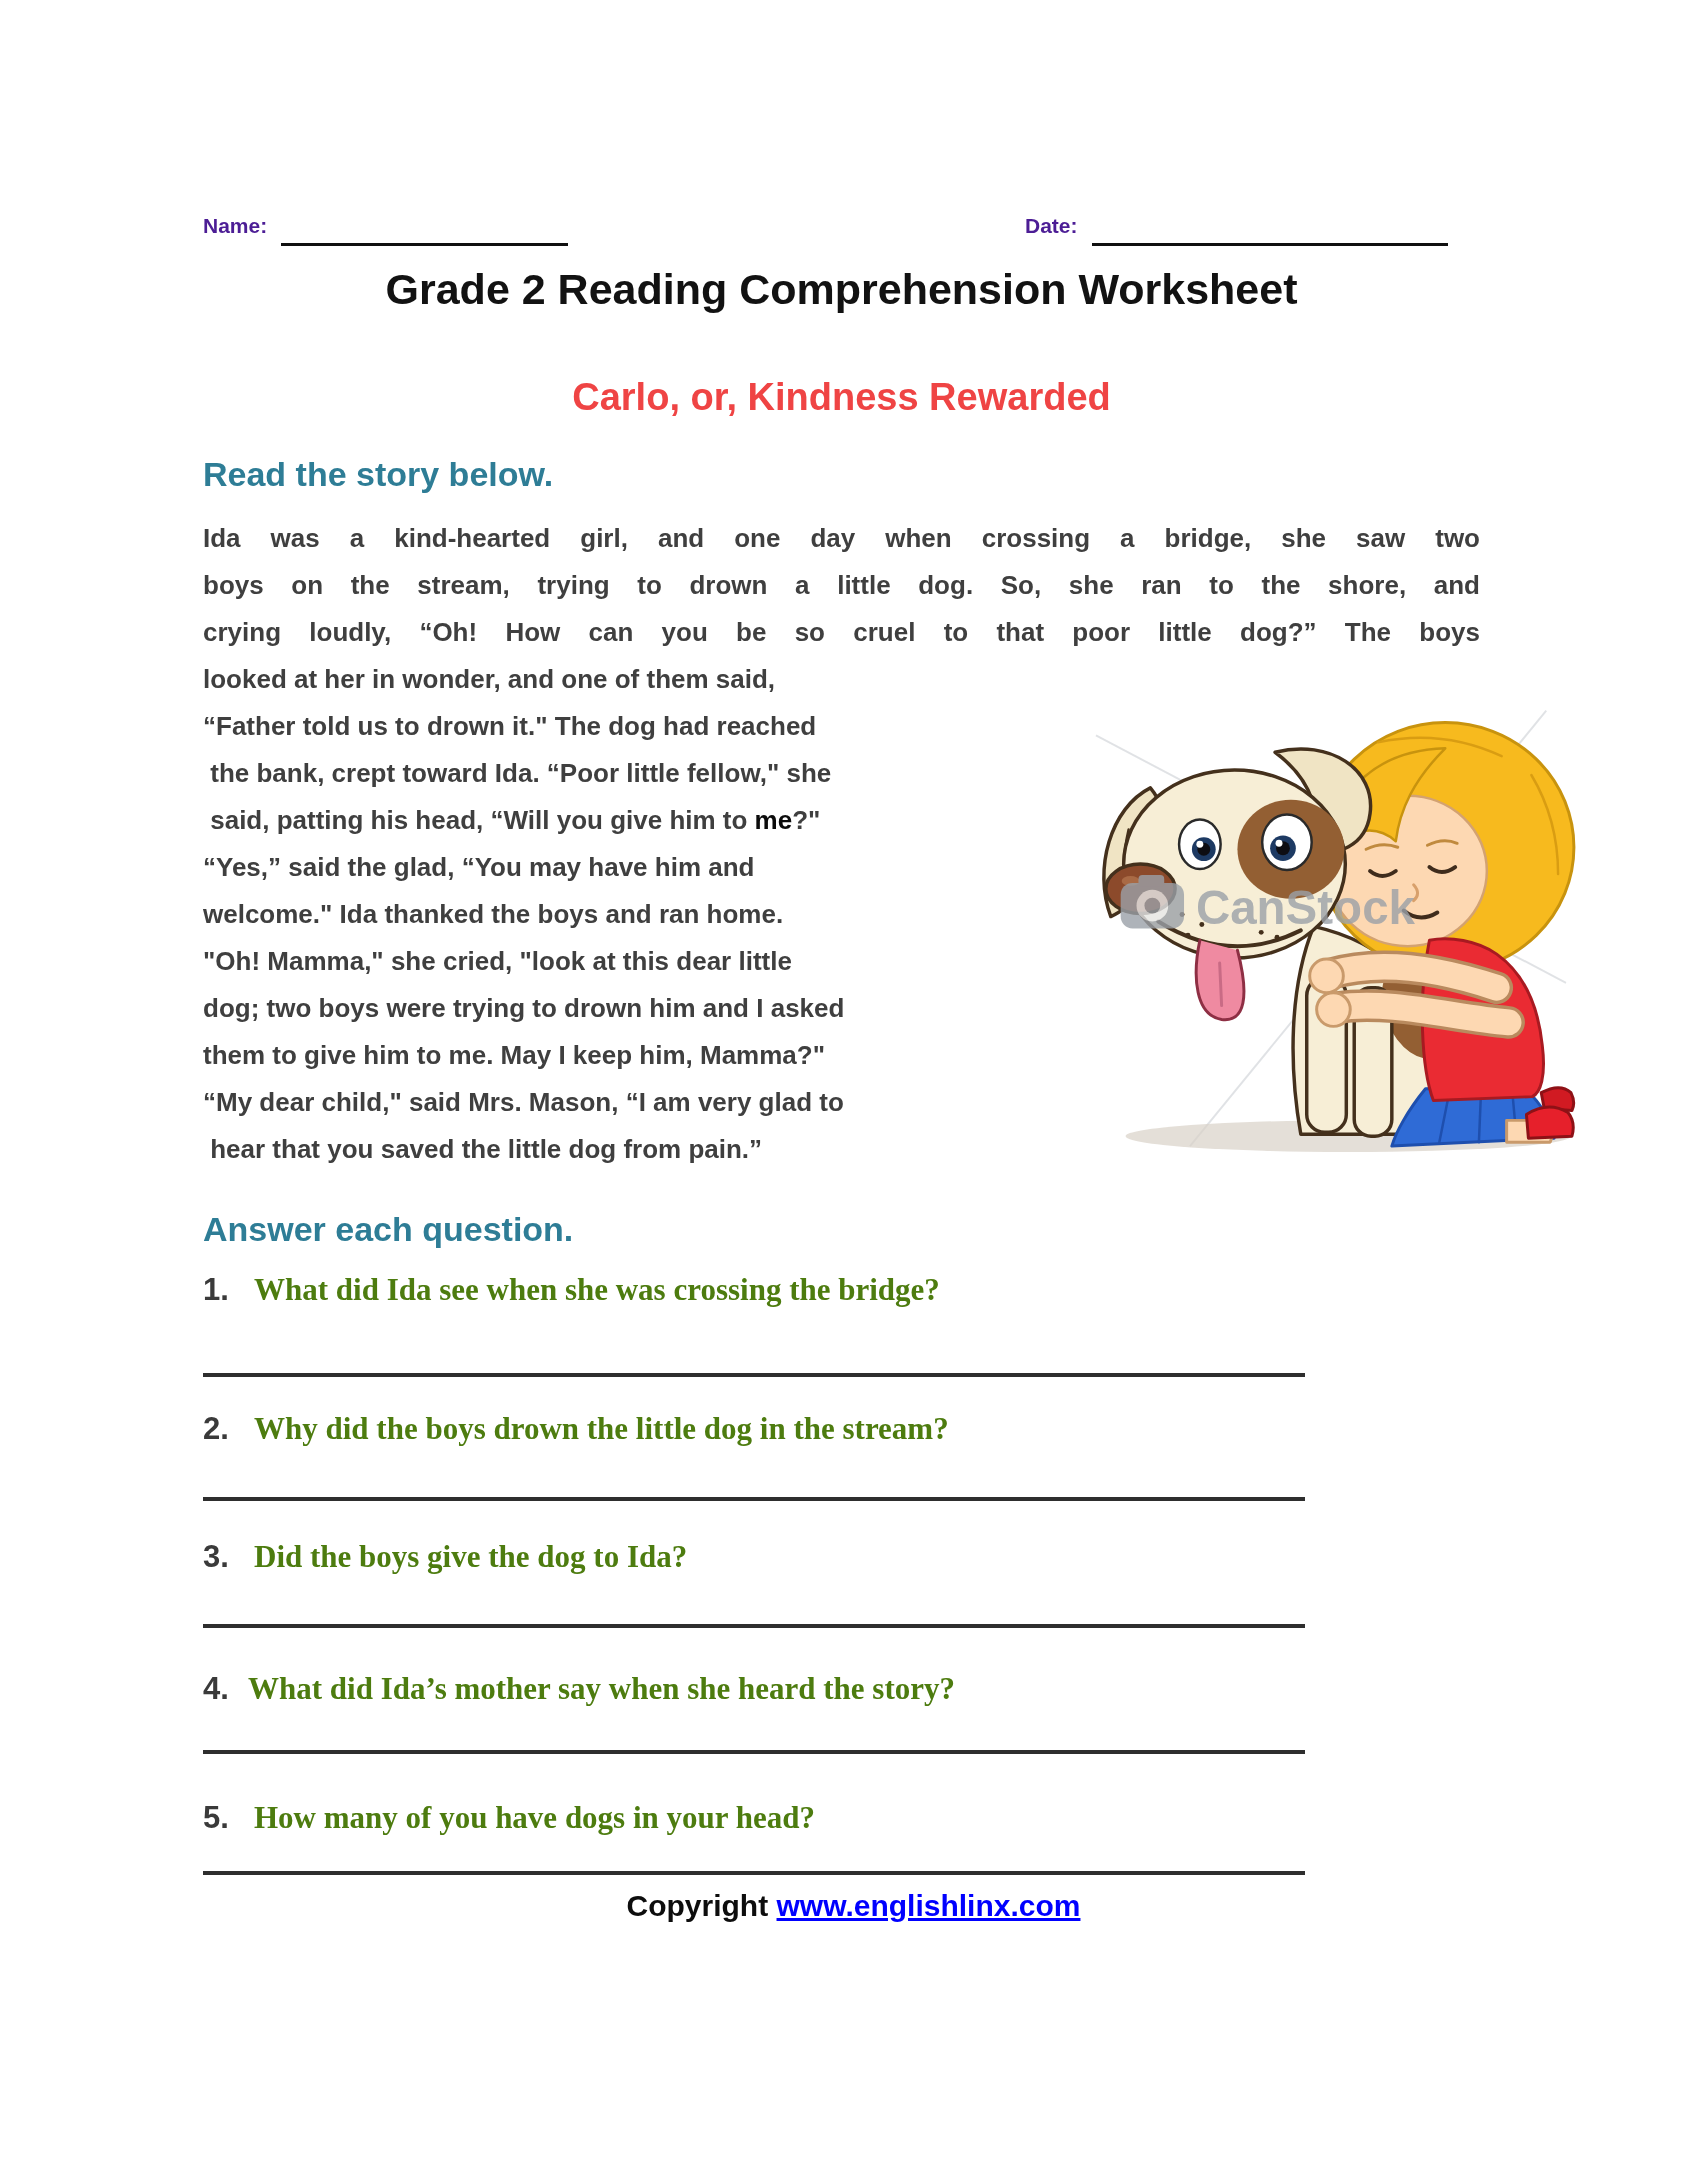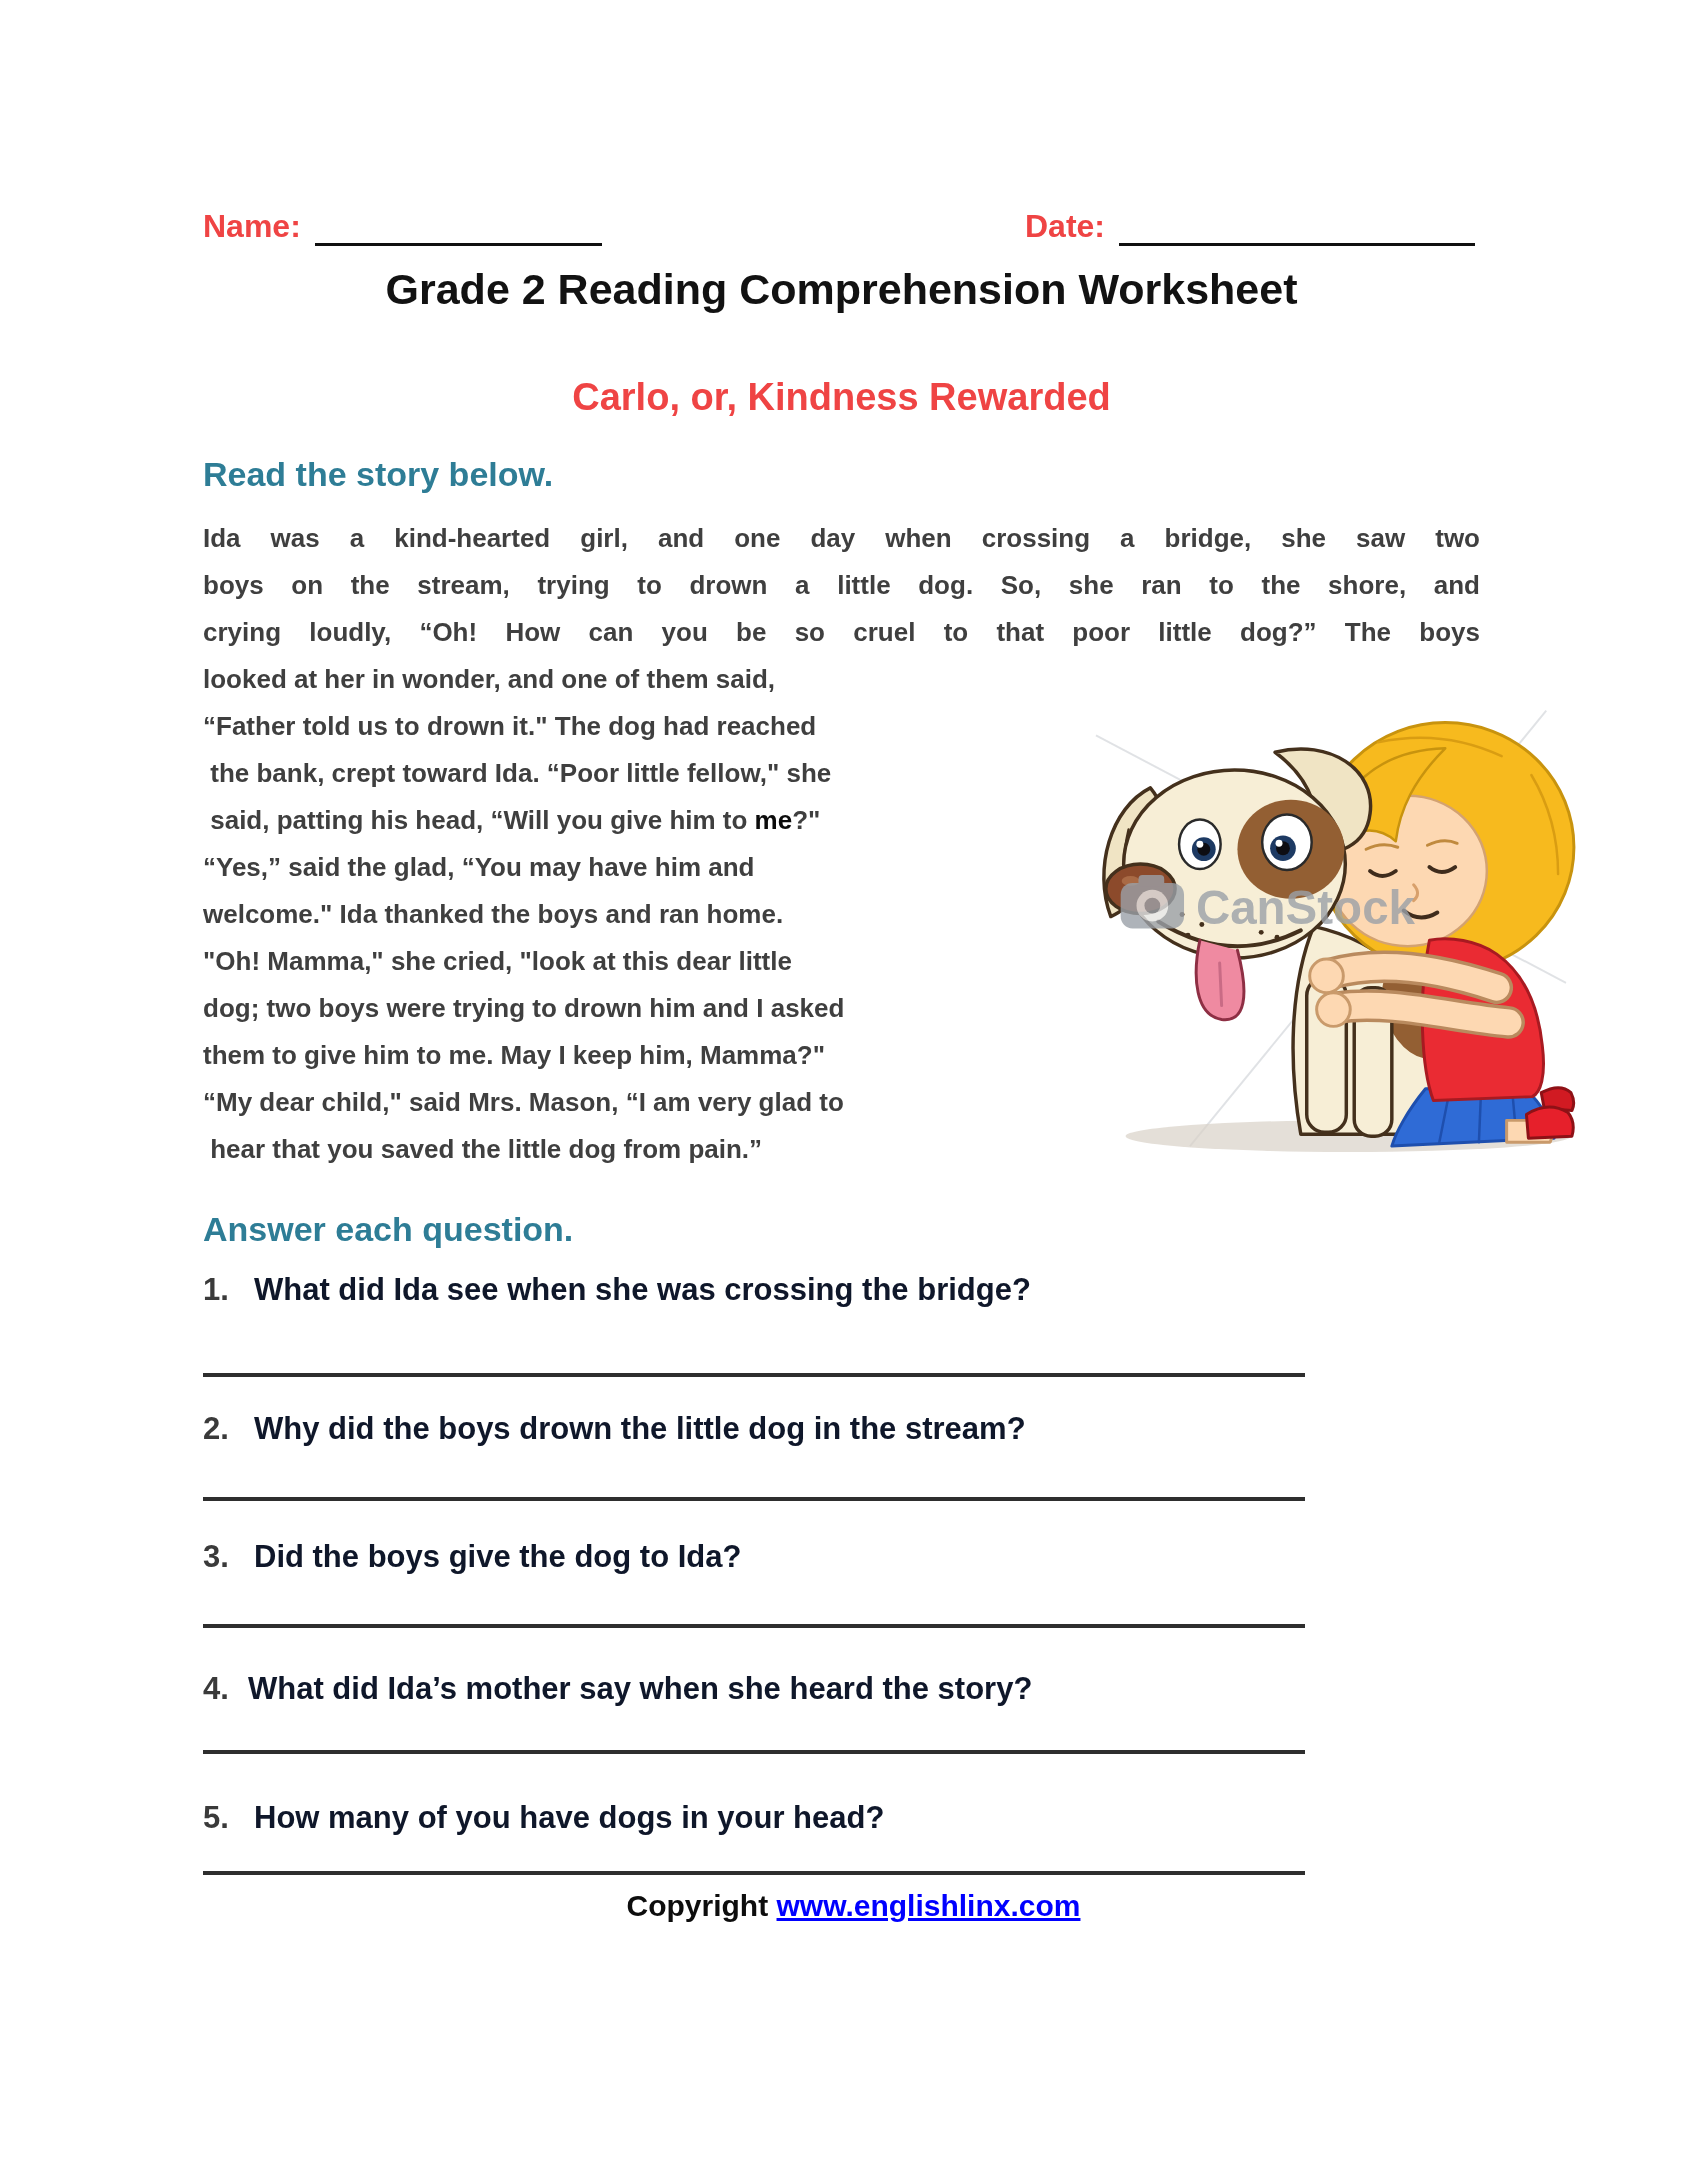--- a/index.html
+++ b/index.html
@@ -3,35 +3,35 @@
 <meta charset="utf-8">
 <style>
   html,body{margin:0;padding:0;background:#888;}
   #page{
     position:relative;width:1683px;height:2178px;background:#ffffff;
     font-family:"Liberation Sans",sans-serif;font-weight:bold;color:#3f3f3f;
     overflow:hidden;margin:0 auto;
   }
   .abs{position:absolute;}
   
-  .hdr-row{display:flex;align-items:flex-end;font-size:32px;color:#ef4444;}
+  .hdr-row{display:flex;align-items:flex-end;font-size:21px;color:#4c1d95;}
   .hdr-label{line-height:40px;}
   .blank-line{border-bottom:3px solid #101010;height:36px;margin-left:14px;}
   
   .main-title{left:0;width:1683px;text-align:center;font-size:43px;color:#121212;}
   .sub-title{left:0;width:1683px;text-align:center;font-size:38px;color:#ef4444;}
   .section-head{font-size:34px;color:#2e7d96;}
   
   .story{left:203px;top:515px;width:1277px;font-size:26px;line-height:47px;}
   .sline{white-space:pre;height:47px;}
   .sline.just{white-space:pre-wrap;text-align:justify;text-align-last:justify;overflow:hidden;}
   .emph{color:#0c0c0c;}
   
   .q-num{font-size:31px;color:#3a3a3a;}
-  .q-text{font-size:31px;color:#0f172a;white-space:pre;}
+  .q-text{font-size:31px;color:#4d7c0f;white-space:pre;font-family:Liberation Serif, serif;}
   .answer-line{border-bottom:4px solid #2e2e2e;width:1102px;left:203px;height:0;}
   
   .footer{left:0;width:1683px;text-align:center;font-size:30px;color:#0d0d0d;padding-left:12px;}
   .footer a{color:#0000ff;text-decoration:underline;}
   
   .illus{left:1081px;top:681px;width:495px;height:475px;}
 </style>
 </head>
 <body>
 

